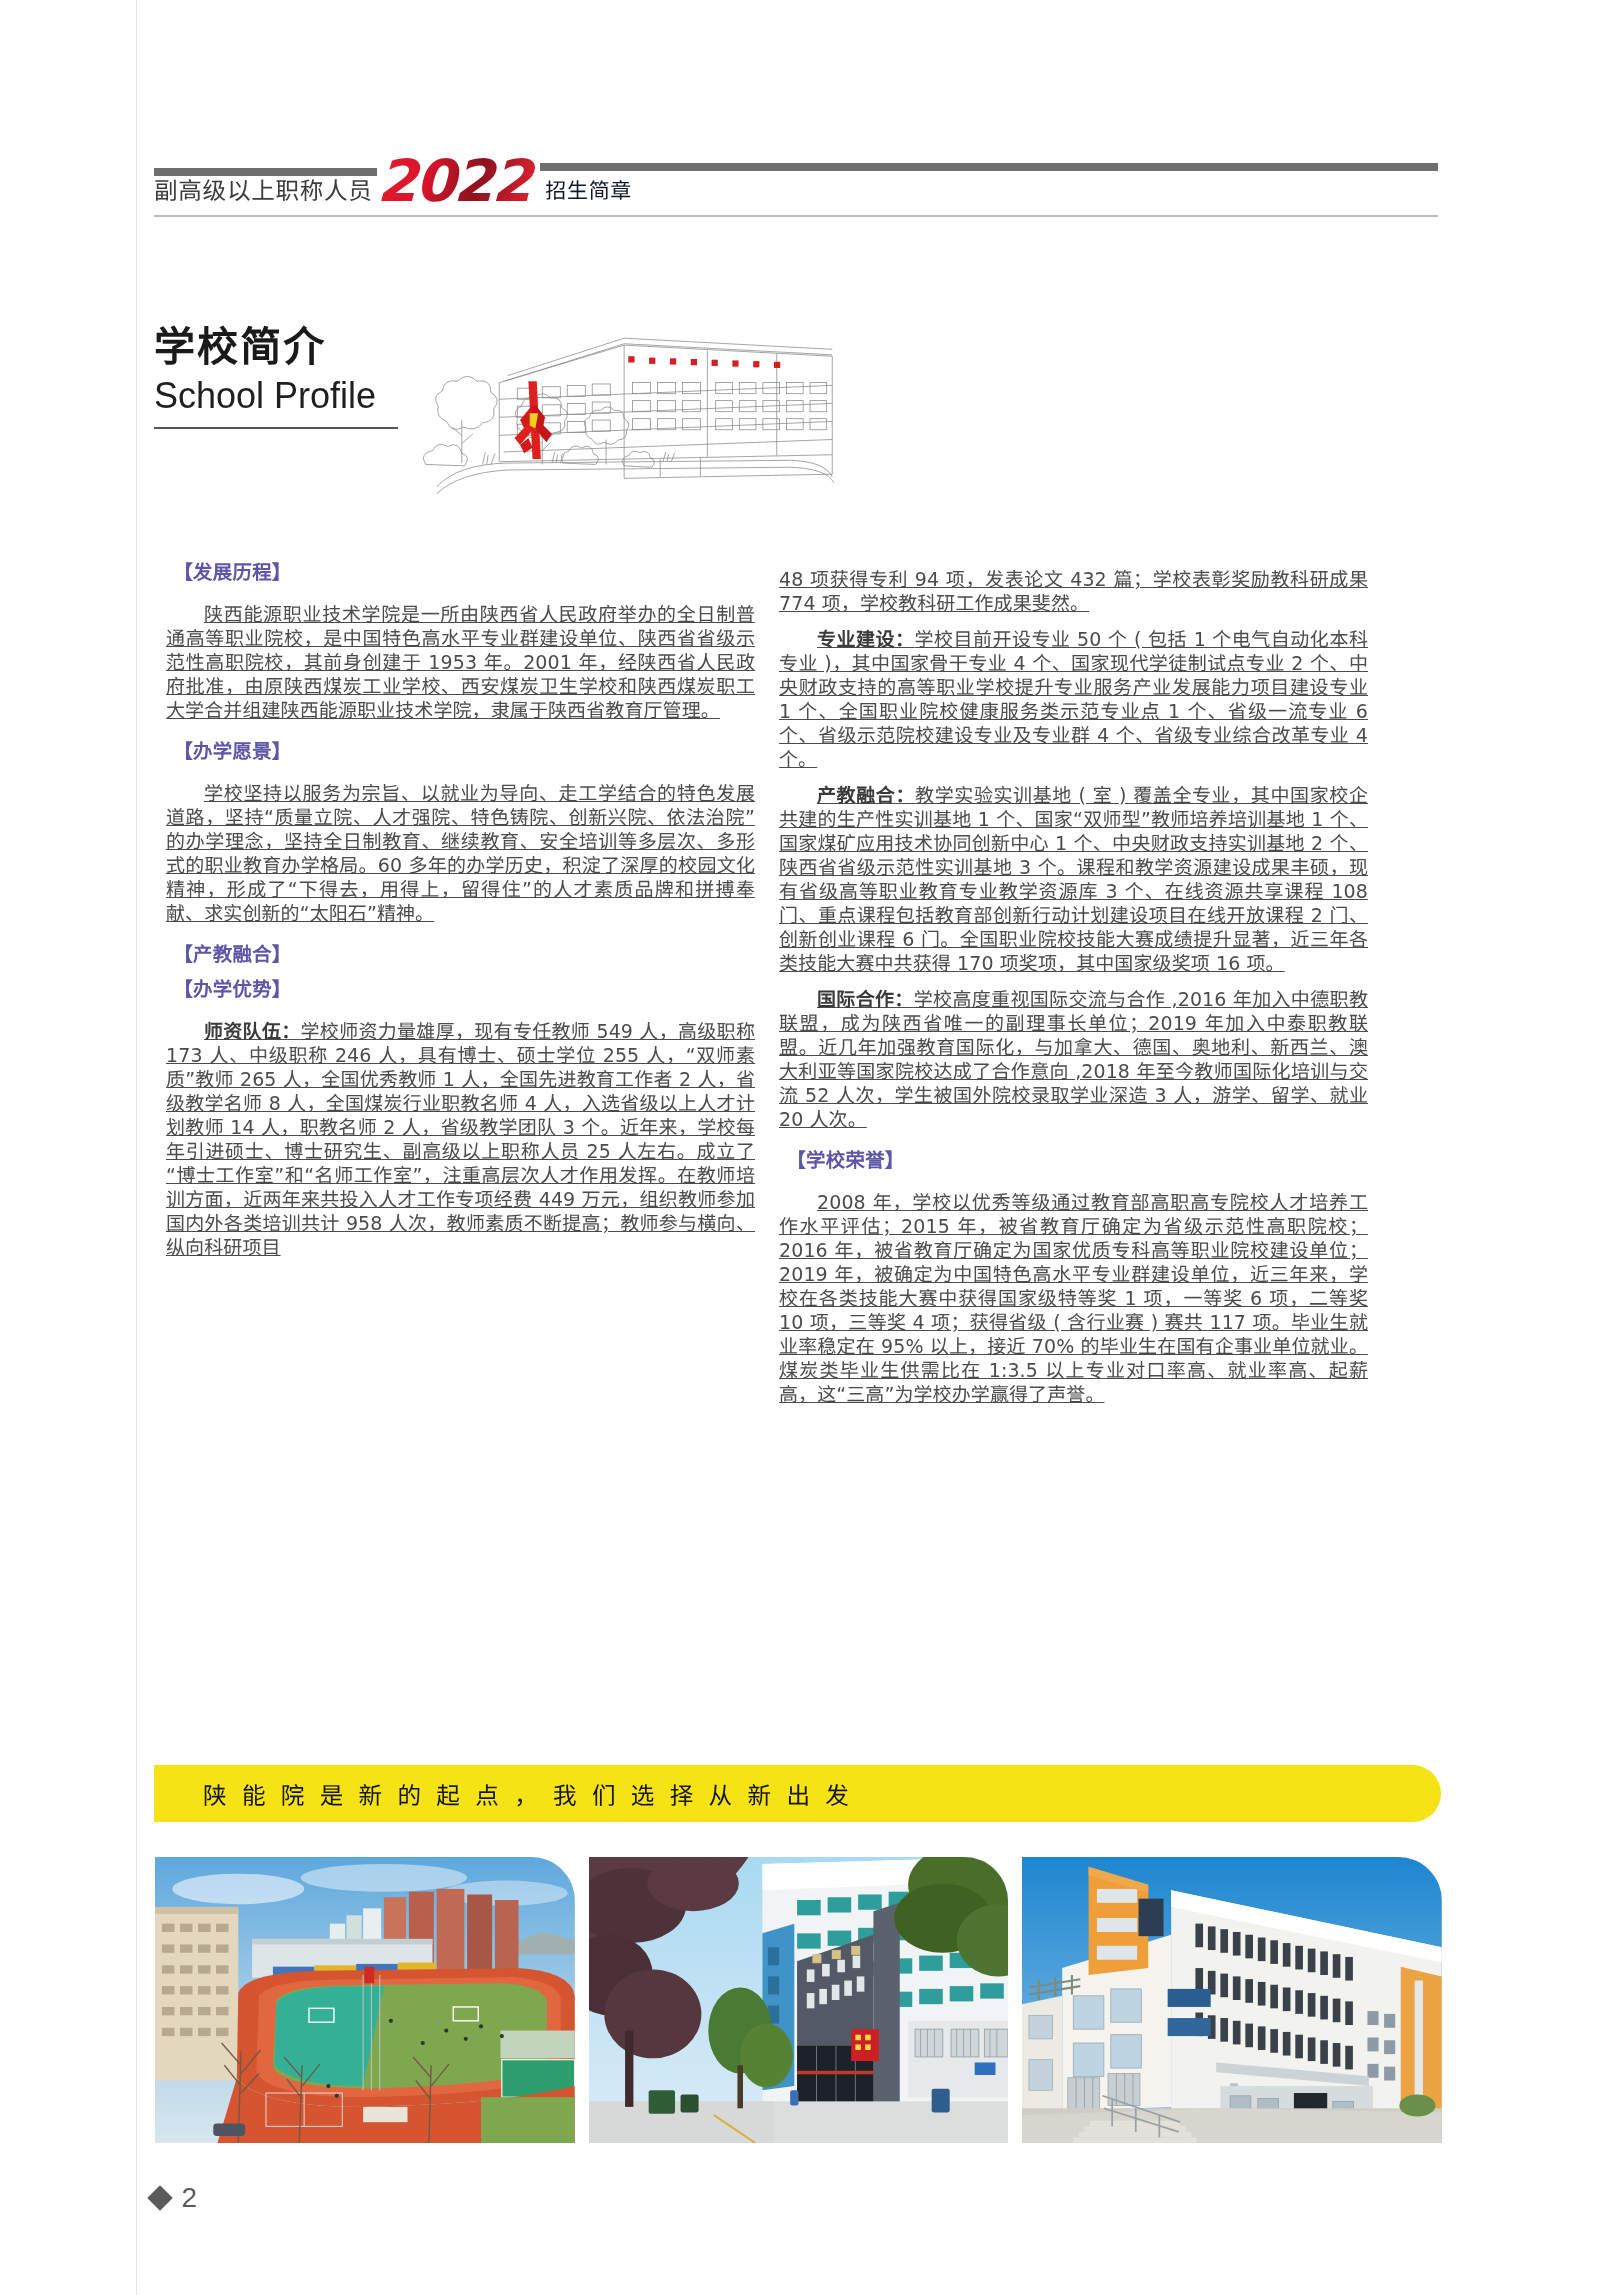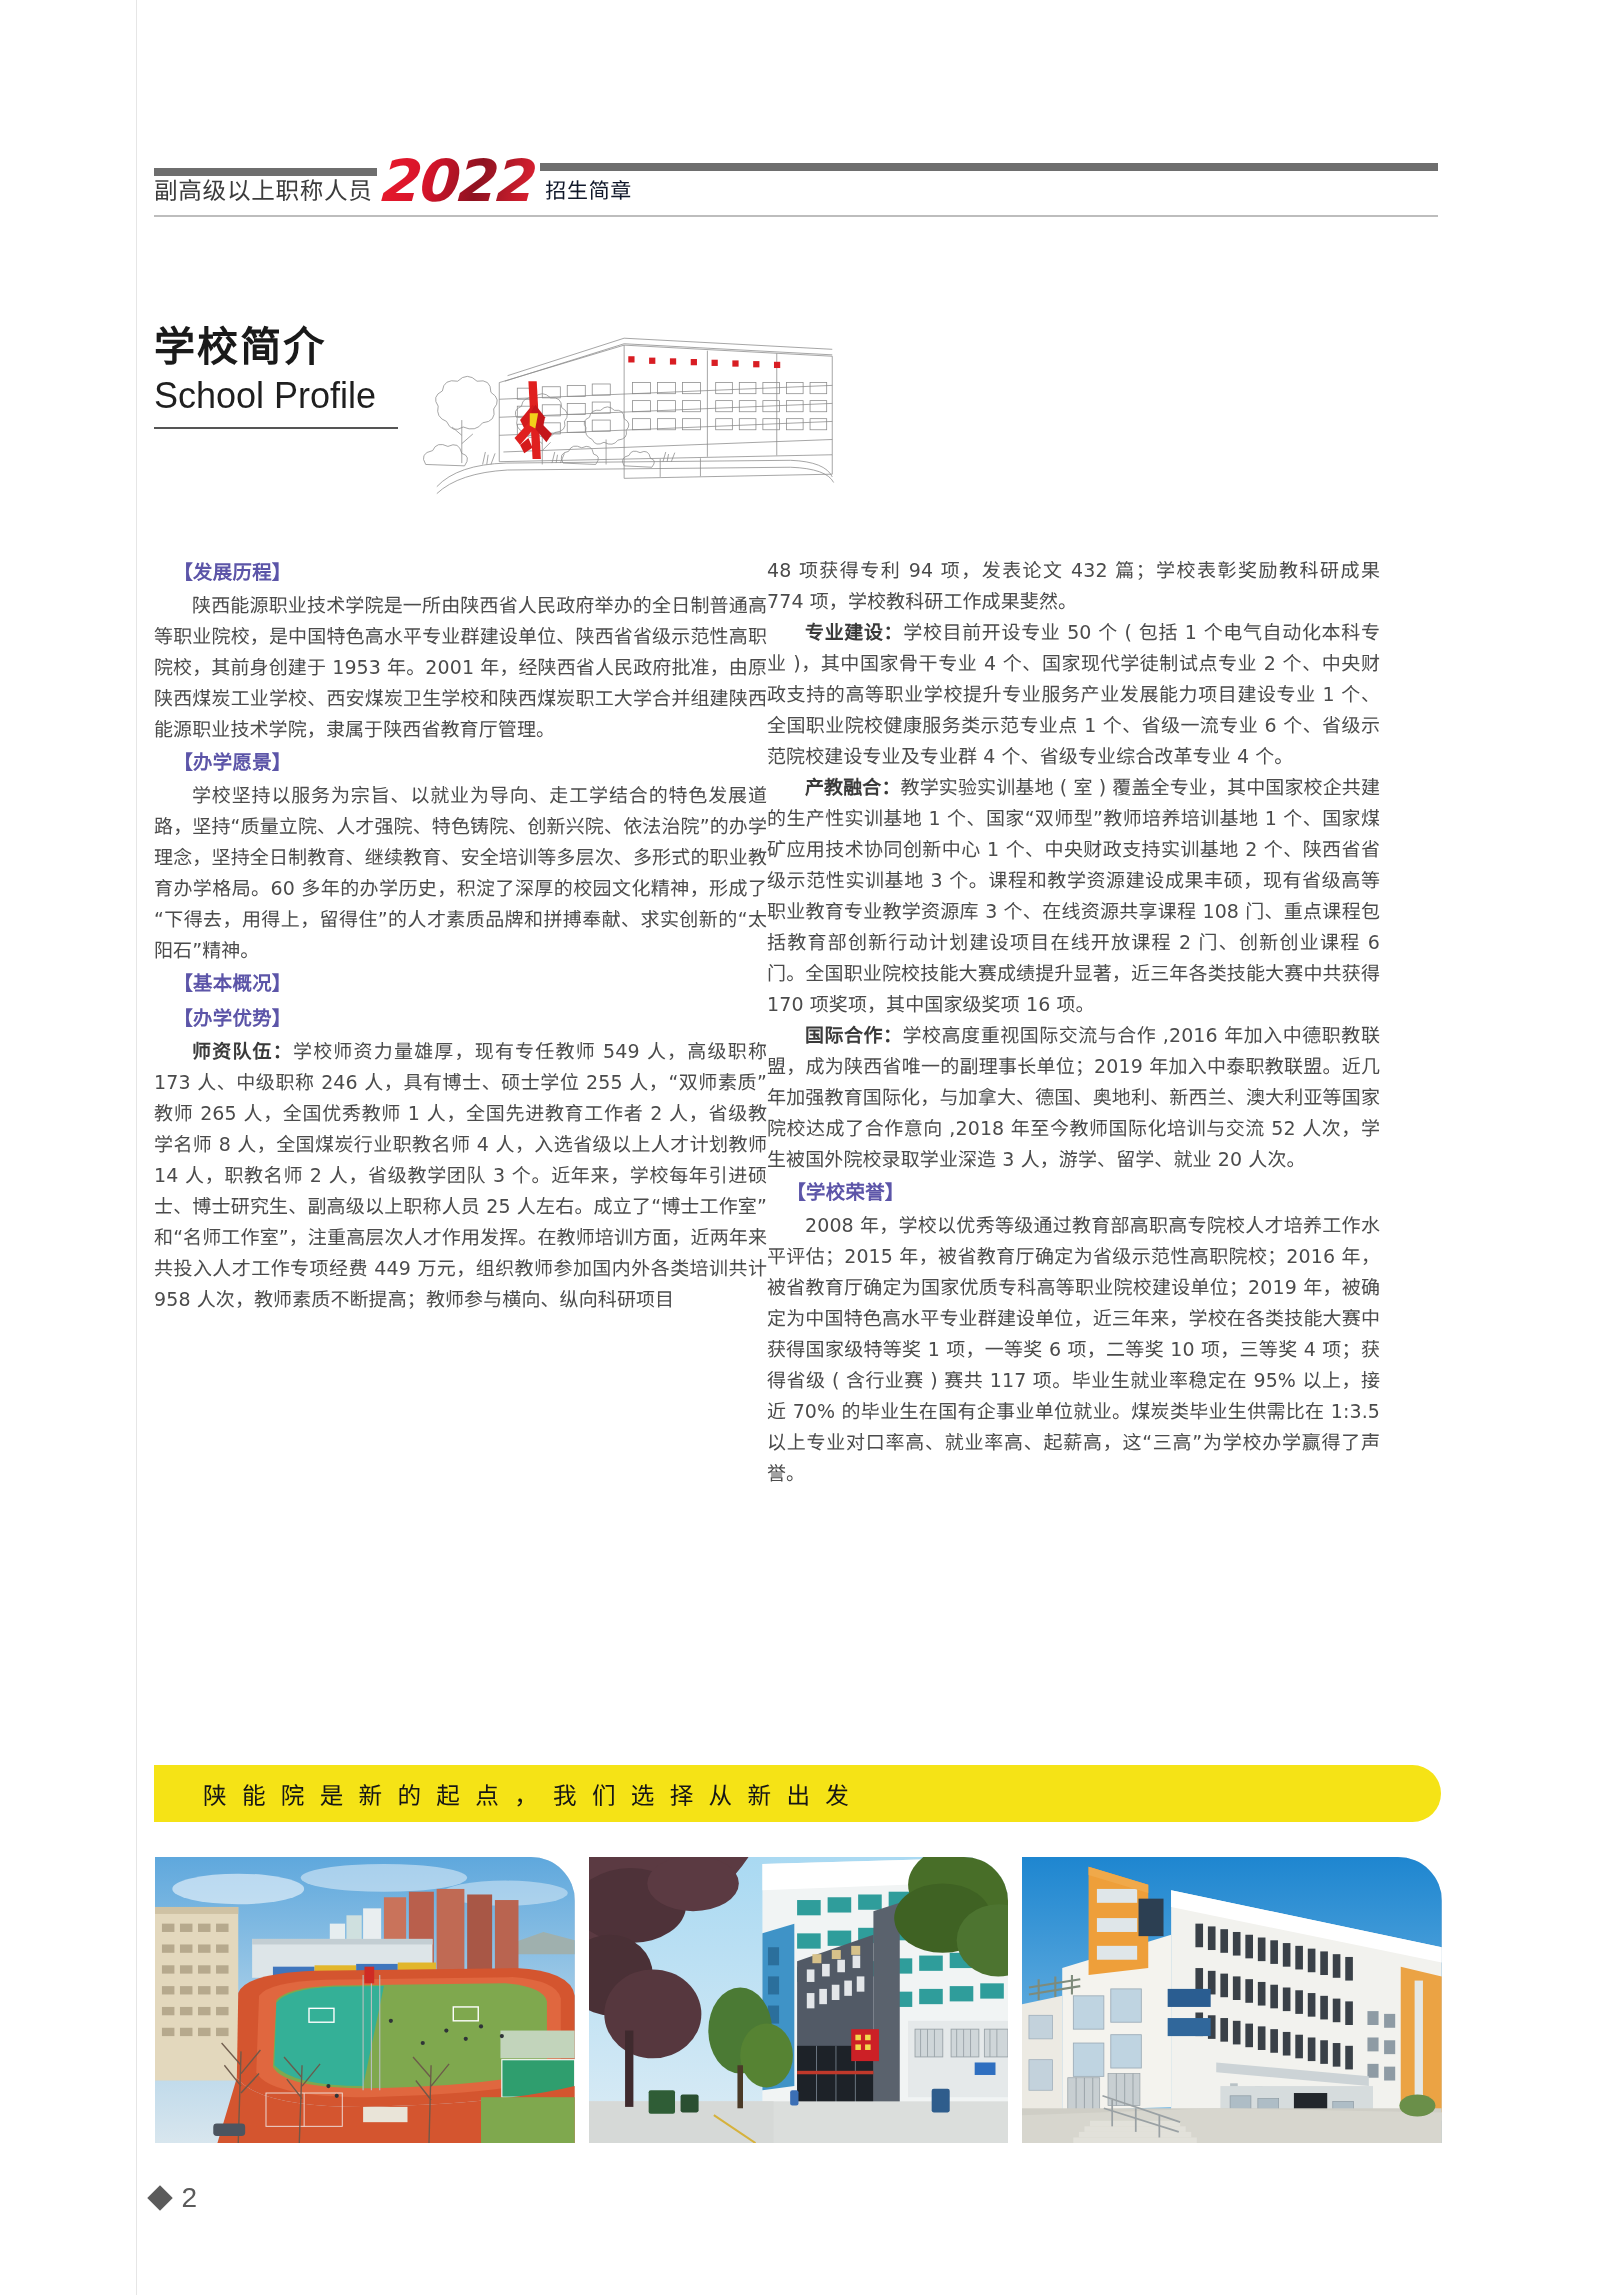--- a/index.html
+++ b/index.html
@@ -156,27 +156,28 @@
     left: 154px;
     top: 555px;
     width: 1287px;
     display: flex;
   }
   .col {
     width: 613px;
   }
   .para {
     font-size: 19px;
-    line-height: 31px;
+    line-height: 24px;
     color: #4b4b4b;
     text-align: justify;
     text-justify: inter-ideograph;
     letter-spacing: 0.1px;
-    margin: 0;
+    margin: 12px;
     font-family: "DejaVu Sans", "Liberation Sans", sans-serif;
+    text-decoration: underline;
   }
   .para.indent { text-indent: 2em; }
   .bracket-head {
     font-size: 19.4px;
     line-height: 35px;
     font-weight: 700;
     color: #5c55a8;
     letter-spacing: 0.3px;
     margin: 0;
     text-indent: 1em;
@@ -393,21 +394,21 @@
       </g>
     </svg>
   </div>
 
   <div class="cols">
     <div class="col" id="col-left">
         <p class="bracket-head">【发展历程】</p>
         <p class="para indent">陕西能源职业技术学院是一所由陕西省人民政府举办的全日制普通高等职业院校，是中国特色高水平专业群建设单位、陕西省省级示范性高职院校，其前身创建于 1953 年。2001 年，经陕西省人民政府批准，由原陕西煤炭工业学校、西安煤炭卫生学校和陕西煤炭职工大学合并组建陕西能源职业技术学院，隶属于陕西省教育厅管理。</p>
         <p class="bracket-head">【办学愿景】</p>
         <p class="para indent">学校坚持以服务为宗旨、以就业为导向、走工学结合的特色发展道路，坚持“质量立院、人才强院、特色铸院、创新兴院、依法治院”的办学理念，坚持全日制教育、继续教育、安全培训等多层次、多形式的职业教育办学格局。60 多年的办学历史，积淀了深厚的校园文化精神，形成了“下得去，用得上，留得住”的人才素质品牌和拼搏奉献、求实创新的“太阳石”精神。</p>
-        <p class="bracket-head">【基本概况】</p>
+        <p class="bracket-head">【产教融合】</p>
         <p class="bracket-head">【办学优势】</p>
         <p class="para indent"><span class="lead">师资队伍：</span>学校师资力量雄厚，现有专任教师 549 人，高级职称 173 人、中级职称 246 人，具有博士、硕士学位 255 人，“双师素质”教师 265 人，全国优秀教师 1 人，全国先进教育工作者 2 人，省级教学名师 8 人，全国煤炭行业职教名师 4 人，入选省级以上人才计划教师 14 人，职教名师 2 人，省级教学团队 3 个。近年来，学校每年引进硕士、博士研究生、副高级以上职称人员 25 人左右。成立了“博士工作室”和“名师工作室”，注重高层次人才作用发挥。在教师培训方面，近两年来共投入人才工作专项经费 449 万元，组织教师参加国内外各类培训共计 958 人次，教师素质不断提高；教师参与横向、纵向科研项目</p>
       </div>
     <div class="col" id="col-right">
         <p class="para">48 项获得专利 94 项，发表论文 432 篇；学校表彰奖励教科研成果 774 项，学校教科研工作成果斐然。</p>
         <p class="para indent"><span class="lead">专业建设：</span>学校目前开设专业 50 个 ( 包括 1 个电气自动化本科专业 )，其中国家骨干专业 4 个、国家现代学徒制试点专业 2 个、中央财政支持的高等职业学校提升专业服务产业发展能力项目建设专业 1 个、全国职业院校健康服务类示范专业点 1 个、省级一流专业 6 个、省级示范院校建设专业及专业群 4 个、省级专业综合改革专业 4 个。</p>
         <p class="para indent"><span class="lead">产教融合：</span>教学实验实训基地 ( 室 ) 覆盖全专业，其中国家校企共建的生产性实训基地 1 个、国家“双师型”教师培养培训基地 1 个、国家煤矿应用技术协同创新中心 1 个、中央财政支持实训基地 2 个、陕西省省级示范性实训基地 3 个。课程和教学资源建设成果丰硕，现有省级高等职业教育专业教学资源库 3 个、在线资源共享课程 108 门、重点课程包括教育部创新行动计划建设项目在线开放课程 2 门、创新创业课程 6 门。全国职业院校技能大赛成绩提升显著，近三年各类技能大赛中共获得 170 项奖项，其中国家级奖项 16 项。</p>
         <p class="para indent"><span class="lead">国际合作：</span>学校高度重视国际交流与合作 ,2016 年加入中德职教联盟，成为陕西省唯一的副理事长单位；2019 年加入中泰职教联盟。近几年加强教育国际化，与加拿大、德国、奥地利、新西兰、澳大利亚等国家院校达成了合作意向 ,2018 年至今教师国际化培训与交流 52 人次，学生被国外院校录取学业深造 3 人，游学、留学、就业 20 人次。</p>
         <p class="bracket-head">【学校荣誉】</p>
         <p class="para indent">2008 年，学校以优秀等级通过教育部高职高专院校人才培养工作水平评估；2015 年，被省教育厅确定为省级示范性高职院校；2016 年，被省教育厅确定为国家优质专科高等职业院校建设单位；2019 年，被确定为中国特色高水平专业群建设单位，近三年来，学校在各类技能大赛中获得国家级特等奖 1 项，一等奖 6 项，二等奖 10 项，三等奖 4 项；获得省级 ( 含行业赛 ) 赛共 117 项。毕业生就业率稳定在 95% 以上，接近 70% 的毕业生在国有企事业单位就业。煤炭类毕业生供需比在 1:3.5 以上专业对口率高、就业率高、起薪高，这“三高”为学校办学赢得了声誉。</p>

